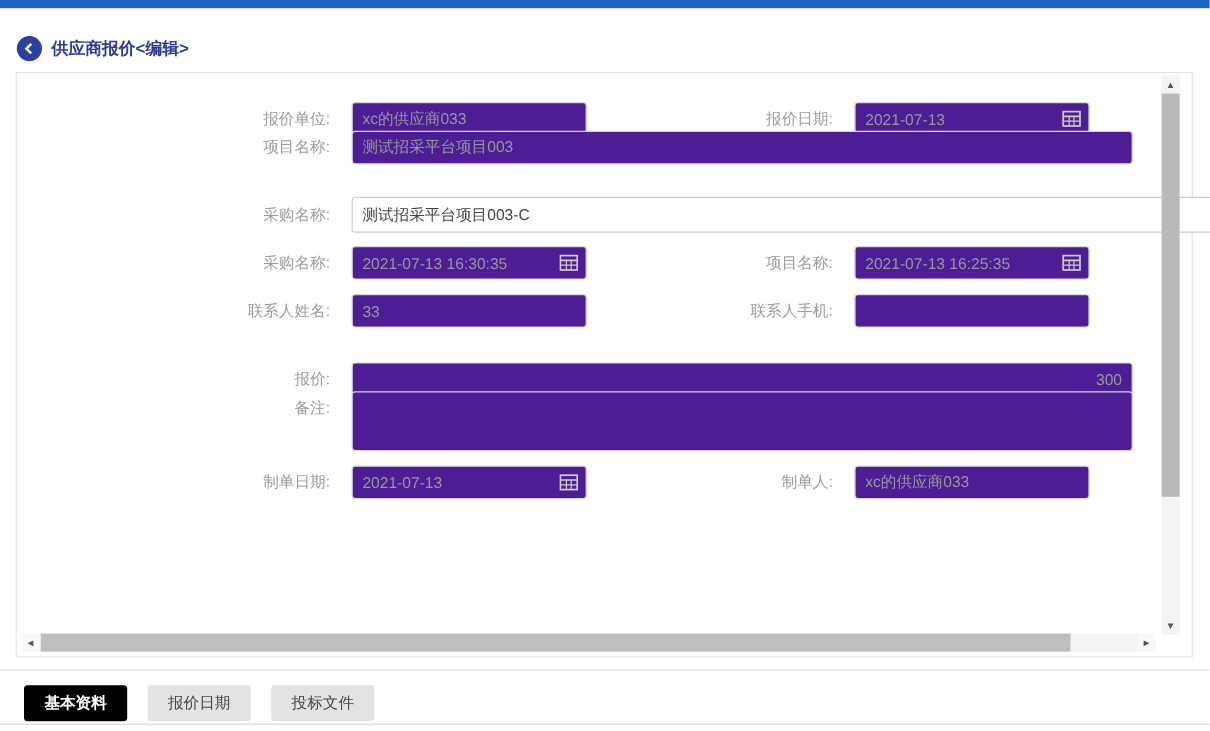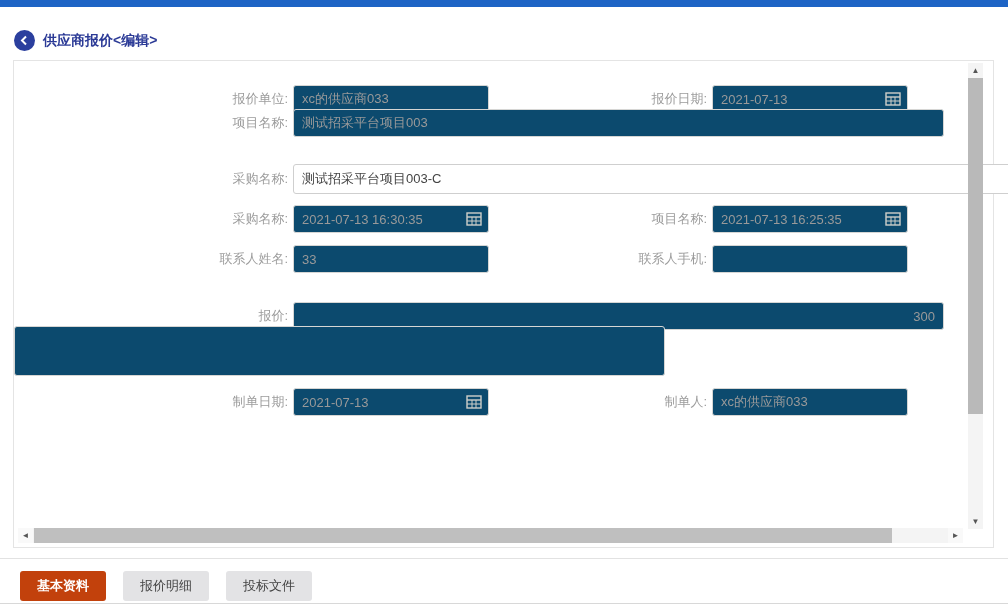--- a/index.html
+++ b/index.html
@@ -8,25 +8,25 @@
   .topbar { position:absolute; left:0; top:0; width:1008px; height:7px; background:#1e64c5; }
   .header { position:absolute; left:0; top:7px; width:1008px; height:53px; background:#fff; }
   .back-btn { position:absolute; left:14px; top:23px; width:21px; height:21px; border-radius:50%;
     background:#2b3f9e; display:flex; align-items:center; justify-content:center; cursor:pointer; }
   .page-title { position:absolute; left:43px; top:25px; font-size:14px; font-weight:bold; color:#2b3a96; }
 
   .panel { position:absolute; left:13px; top:60px; width:981px; height:488px;
     background:#fff; border:1px solid #e4e4e4; }
 
   .row { position:absolute; left:0; display:flex; }
-  .flabel { width:279px; text-align:right; padding-right:5px; font-size:13px; color:#9c9c9c;
+  .flabel { width:279px; text-align:right; padding-right:18px; font-size:13px; color:#9c9c9c;
     line-height:28px; white-space:nowrap; }
   .flabel.r { width:223px; }
   .field { position:relative; }
-  .inp { height:28px; border:1px solid #d6d6d4; border-radius:3px; background:#0c4a6e;
+  .inp { height:28px; border:1px solid #d6d6d4; border-radius:3px; background:#4c1d95;
     color:#999; font-size:13px; padding:0 8px; font-family:"Liberation Sans","DejaVu Sans",sans-serif;
     outline:none; display:block; }
   .inp.sm { width:196px; }
   .inp.lg { width:651px; }
   .inp.white { background:#fff; border-color:#cfcfcf; color:#444; height:30px; width:745px; }
   .inp.num { text-align:right;padding-left:25px; }
   .inp.area { height:50px; width:651px; }
   .cal-icon { position:absolute; right:7px; top:6px; width:16px; height:16px; }
   .caret { position:absolute; right:10px; top:12px; width:0; height:0;
     border-left:5px solid transparent; border-right:5px solid transparent; border-top:6px solid #a0a0a0; }
@@ -41,21 +41,21 @@
   .hscroll .arr { position:absolute; top:0; width:15px; height:15px; font-size:8px; color:#555;
     display:flex; align-items:center; justify-content:center; background:#f9f9f9; cursor:pointer; }
   .hscroll .arr.left { left:0; } .hscroll .arr.right { right:0; }
   .hthumb { position:absolute; top:0; left:16px; width:858px; height:15px; background:#bfbfbf; cursor:grab; }
 
   
   .tabbar { position:absolute; left:0; top:558px; width:1008px; height:45px;
     border-top:1px solid #e2e2e2; background:#fff; padding:12px 0 0 20px; display:flex; gap:17px; }
   .tab { height:30px; line-height:30px; padding:0 17px; border-radius:3px; font-size:13px;
     background:#e3e3e5; color:#444; cursor:pointer; white-space:nowrap; }
-  .tab.active { background:#c2410c; color:#fff; font-weight:bold; }
+  .tab.active { background:#000000; color:#fff; font-weight:bold; }
   .bottom-line { position:absolute; left:0; top:603px; width:1008px; height:1px; background:#d8d8d8; }
 </style>
 </head>
 <body>
 
 <div class="topbar"></div>
 
 <div class="header">
   <div class="back-btn">
     <svg width="11" height="11" viewBox="0 0 11 11">
@@ -137,20 +137,21 @@
   </div>
 
   <div class="row" style="top:225px;margin-top:16px;">
     <div class="flabel">报价:</div>
     <div class="field">
       <input class="inp lg num" disabled="" value="300" style="">
     </div>
   </div>
 
   <div class="row" style="top:265px;">
+    <div class="flabel">备注:</div>
     <div class="field">
       <div class="inp area"></div>
     </div>
   </div>
 
   <div class="row" style="top:327px;">
     <div class="flabel">制单日期:</div>
     <div class="field">
       <input class="inp sm" disabled="" value="2021-07-13" style="">
       <svg class="cal-icon" viewBox="0 0 16 16">
@@ -176,16 +177,16 @@
   <div class="hscroll">
     <div class="arr left">◄</div>
     <div class="hthumb"></div>
     <div class="arr right">►</div>
   </div>
 
 </div>
 
 <div class="tabbar">
   <div class="tab active">基本资料</div>
-  <div class="tab">报价明细</div>
+  <div class="tab">报价日期</div>
   <div class="tab">投标文件</div>
 </div>
 <div class="bottom-line"></div>
 
 </body></html>

